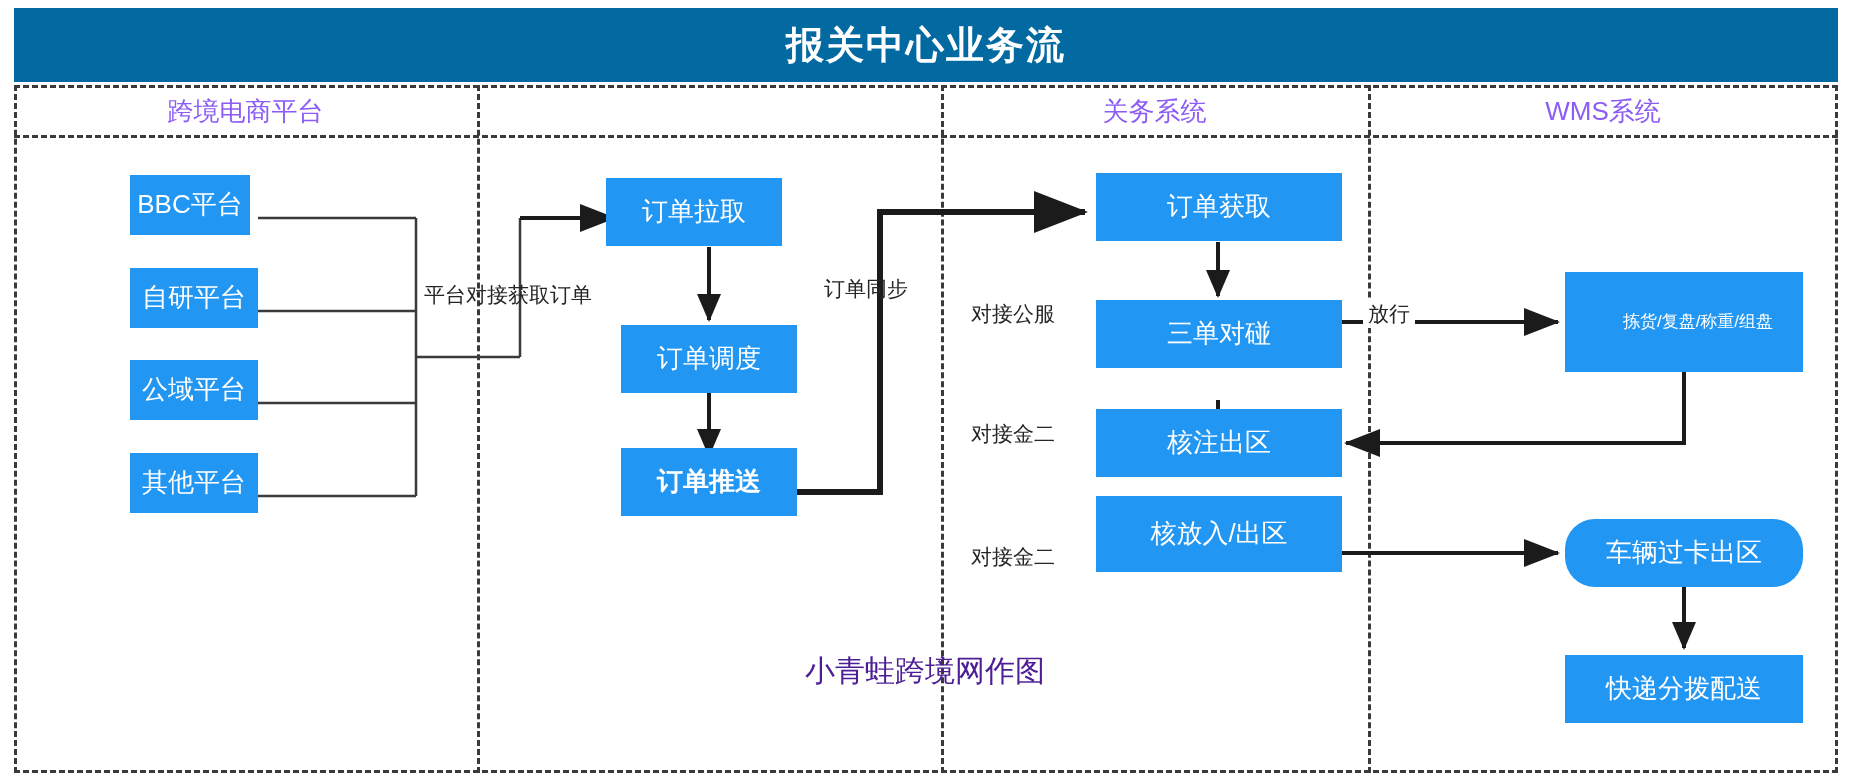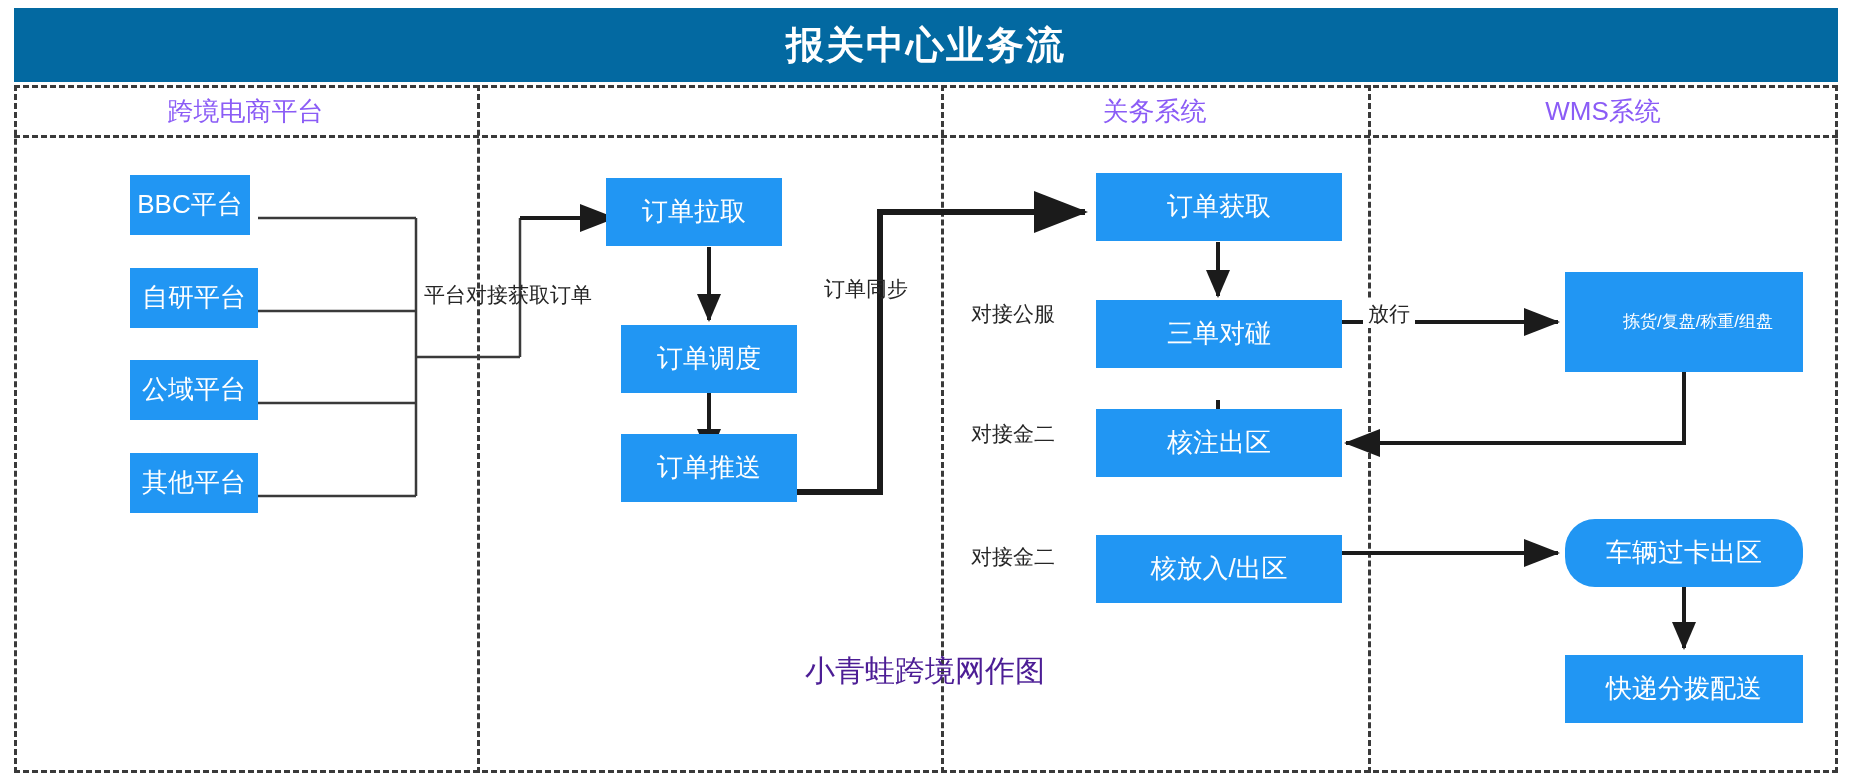--- a/index.html
+++ b/index.html
@@ -179,26 +179,26 @@
     <path class="arrow" d="M 1684,582 L 1684,648" marker-end="url(#ahb)"></path>
   </svg>
 
   <div class="node" style="left:130px; top:175px; width:120px; height:60px;">BBC平台</div>
   <div class="node" style="left:130px; top:268px; width:128px; height:60px;">自研平台</div>
   <div class="node" style="left:130px; top:360px; width:128px; height:60px;">公域平台</div>
   <div class="node" style="left:130px; top:453px; width:128px; height:60px;">其他平台</div>
 
   <div class="node" style="left:606px; top:178px; width:176px; height:68px;">订单拉取</div>
   <div class="node" style="left:621px; top:325px; width:176px; height:68px;">订单调度</div>
-  <div class="node" style="left:621px; top:434px; width:176px; height:68px;">订单推送</div>
+  <div class="node" style="left:621px; top:448px; width:176px; height:68px;font-weight:bold;">订单推送</div>
 
   <div class="node" style="left:1096px; top:173px; width:246px; height:68px;">订单获取</div>
   <div class="node" style="left:1096px; top:409px; width:246px; height:68px;">核注出区</div>
   <div class="node" style="left:1096px; top:300px; width:246px; height:68px;">三单对碰</div>
-  <div class="node" style="left:1096px; top:535px; width:246px; height:68px;">核放入/出区</div>
+  <div class="node" style="left:1096px; top:496px; width:246px; height:76px;">核放入/出区</div>
 
   <div class="node two-line" style="left:1565px; top:272px; width:238px; height:100px;">拣货/复盘/称重/组盘</div>
   <div class="node" style="left:1565px; top:519px; width:238px; height:68px;border-radius:30px;">车辆过卡出区</div>
   <div class="node" style="left:1565px; top:655px; width:238px; height:68px;">快递分拨配送</div>
 
   <div class="edge-label" style="left:424px; top:281px;">平台对接获取订单</div>
   <div class="edge-label" style="left:824px; top:275px;">订单同步</div>
   <div class="edge-label" style="left:971px; top:300px;">对接公服</div>
   <div class="edge-label" style="left:971px; top:420px;">对接金二</div>
   <div class="edge-label" style="left:971px; top:543px;">对接金二</div>

